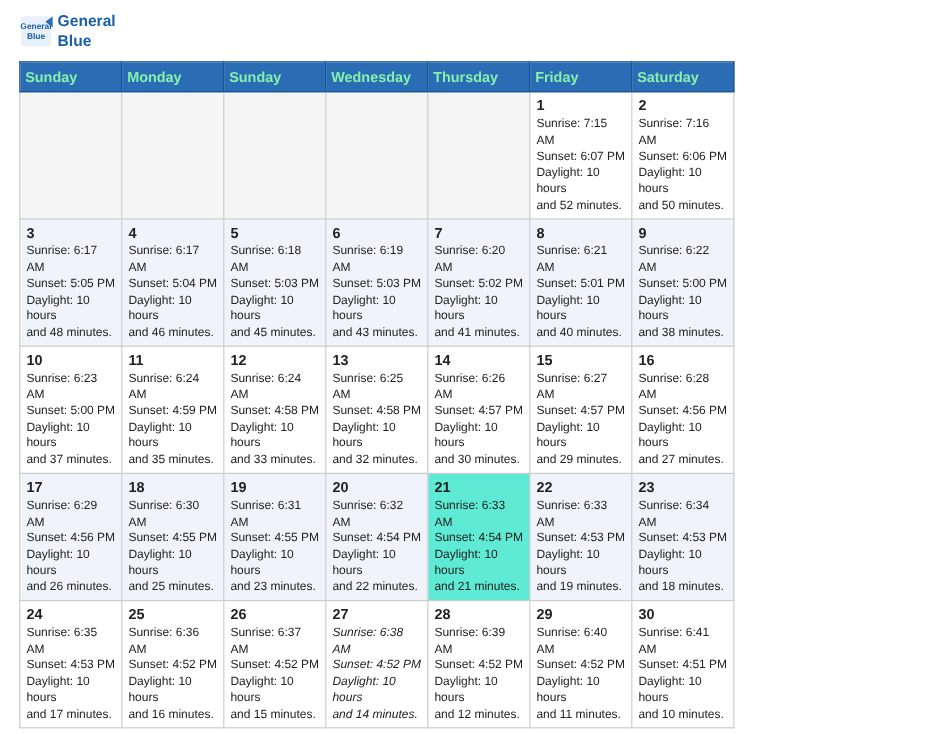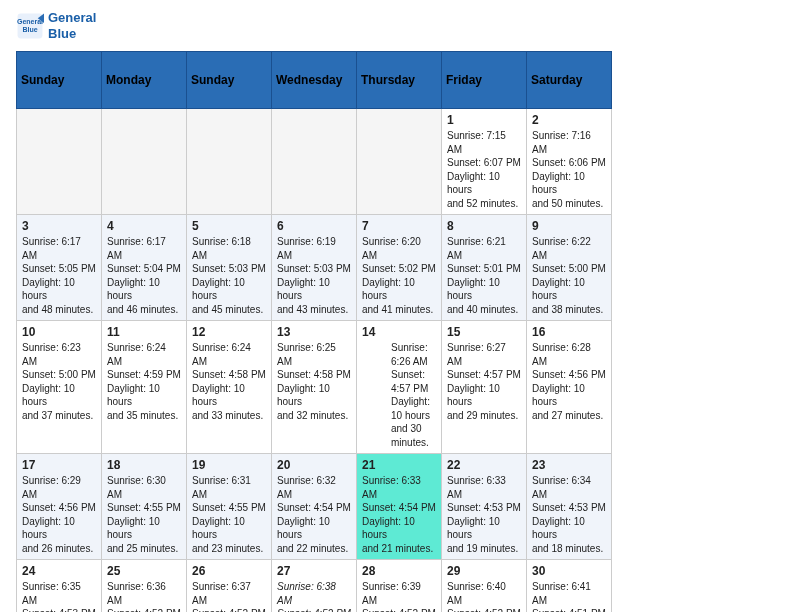--- a/index.html
+++ b/index.html
@@ -43,24 +43,24 @@
       font-size: 13px;
       color: #444;
     }
     .calendar {
       width: 100%;
       border-collapse: collapse;
       table-layout: fixed;
     }
     .calendar th {
       background: #2a6db5;
-      color: #000000;
+      color: #86efac;
       font-size: 12px;
       font-weight: bold;
-      padding: 21px 4px;
+      padding: 5px 4px;
       text-align: left;
       border: 1px solid #1a5090;
     }
     .calendar td {
       border: 1px solid #ccc;
       vertical-align: top;
       padding: 4px 5px;
       font-size: 10.5px;
       color: #222;
       height: 88px;
@@ -222,21 +222,21 @@
           </td>
           <td>
             <span class="day-num">13</span>
             <div class="cell-text" style="white-space: pre-line;">Sunrise: 6:25 AM
 Sunset: 4:58 PM
 Daylight: 10 hours
 and 32 minutes.</div>
           </td>
           <td>
             <span class="day-num">14</span>
-            <div class="cell-text" style="white-space: pre-line; margin-left: 29px;">Sunrise: 6:26 AM
+            <div class="cell-text" style="white-space: pre-line;">Sunrise: 6:26 AM
 Sunset: 4:57 PM
 Daylight: 10 hours
 and 30 minutes.</div>
           </td>
           <td>
             <span class="day-num">15</span>
             <div class="cell-text" style="white-space: pre-line;">Sunrise: 6:27 AM
 Sunset: 4:57 PM
 Daylight: 10 hours
 and 29 minutes.</div>

